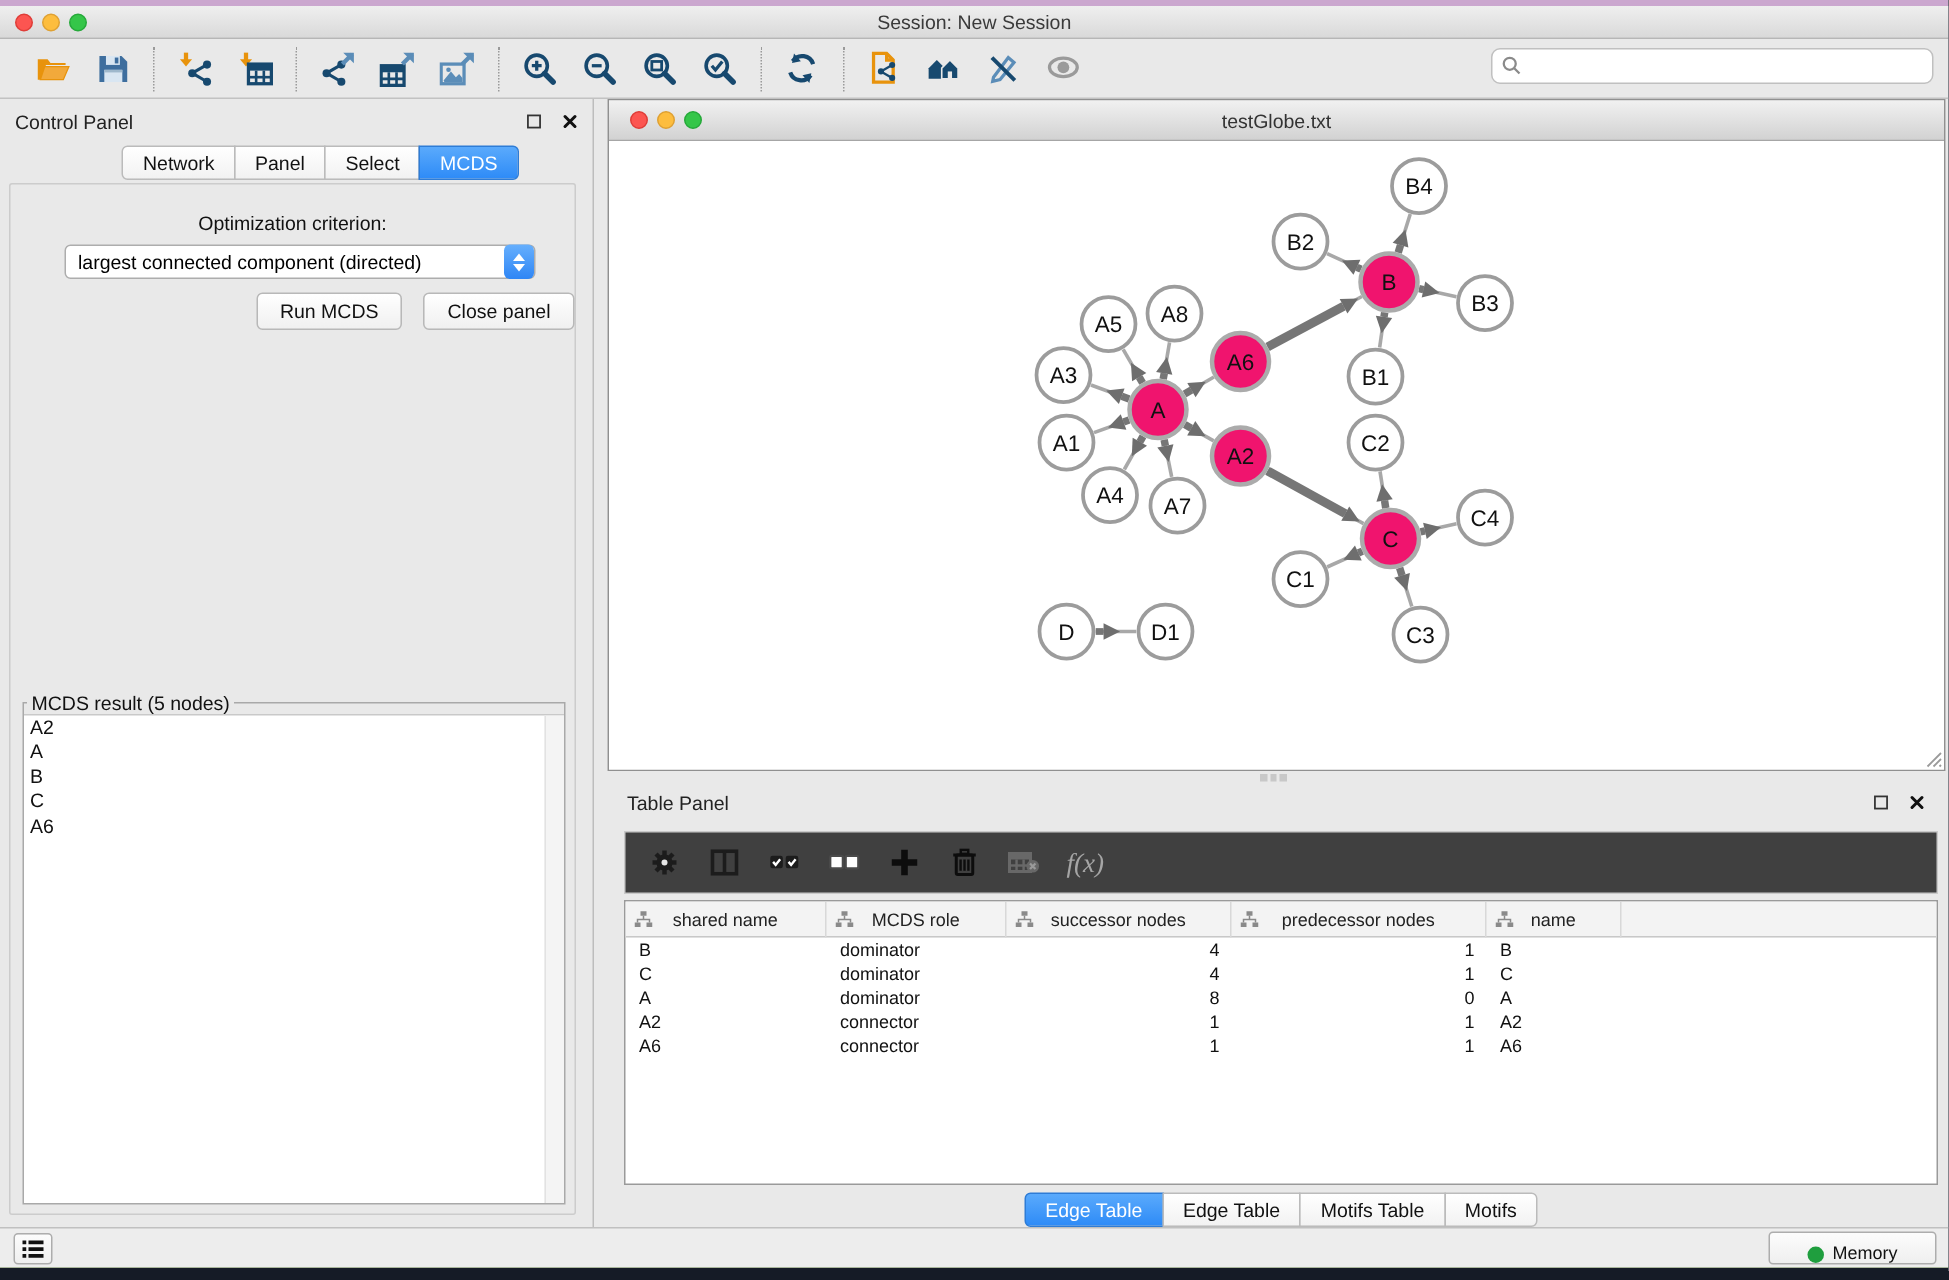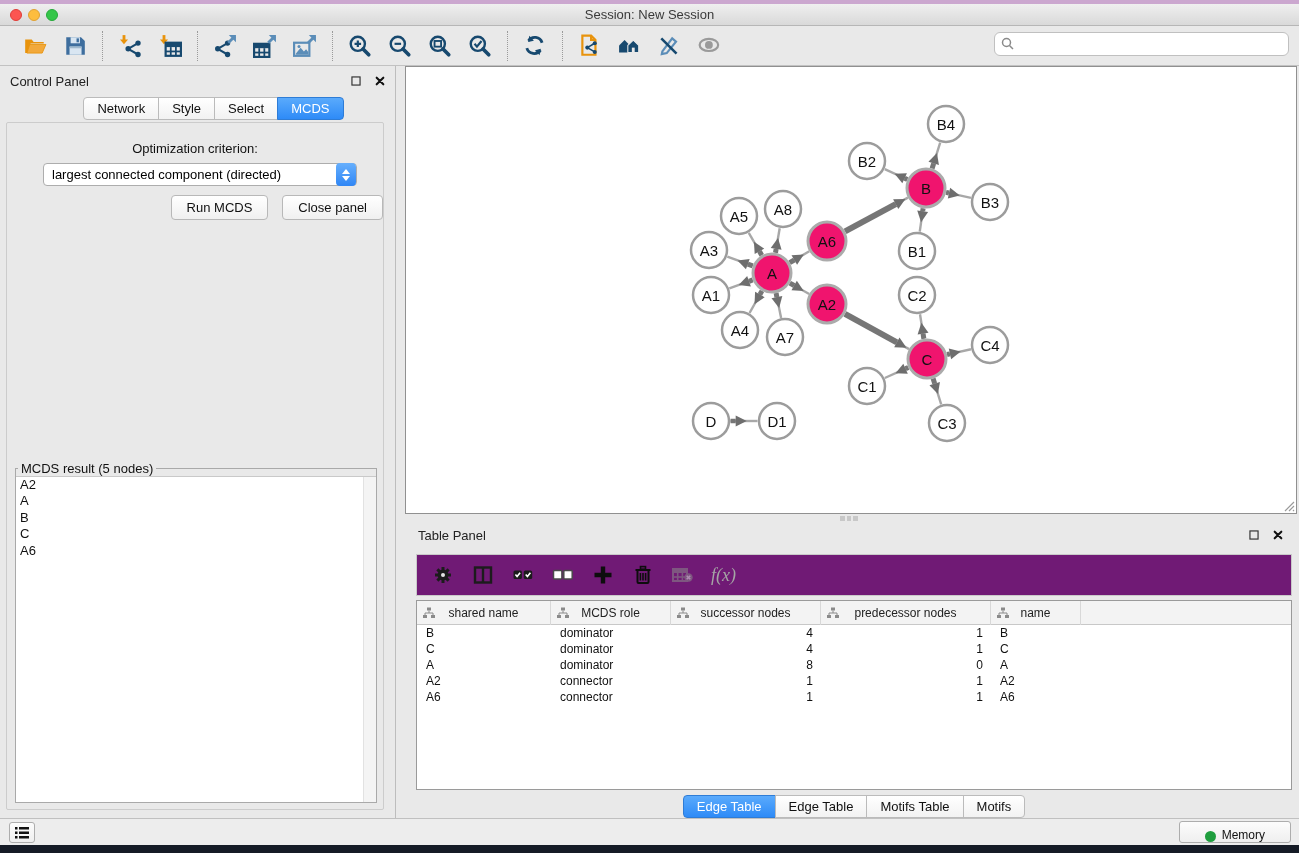--- a/index.html
+++ b/index.html
@@ -73,21 +73,21 @@
   .net-titlebar .title { position:absolute; left:0; right:0; top:6px; text-align:center; font-size:13px; color:#333; }
   .net-canvas { position:absolute; left:0; top:27px; width:890px; height:419px; background:#fff; }
   .resize-grip { position:absolute; right:1px; bottom:1px; width:14px; height:14px; }
 
   .h-divider-handle { position:absolute; left:840px; top:450px; width:18px; height:5px;
     display:flex; gap:2px; } 
   .h-divider-handle i { flex:1; background:#C8C8C8; }
 
   
   .table-panel { position:absolute; left:397px; top:456px; width:902px; height:296px; }
-  .tp-toolbar { position:absolute; left:19px; top:32px; width:876px; height:42px; background:#701a75;
+  .tp-toolbar { position:absolute; left:19px; top:32px; width:876px; height:42px; background:#404040;
     border:1px solid #C9C9C9; display:flex; align-items:center; gap:16px; padding-left:14px; }
   .tp-icon { width:24px; height:24px; display:flex; align-items:center; justify-content:center; cursor:pointer; }
   .tp-icon svg { width:22px; height:22px; }
   .fx-label { font-size:18px; font-style:italic; color:#A5A5A5; font-family:"Liberation Serif",serif; cursor:default; }
 
   .data-table { position:absolute; left:19px; top:78px; width:876px; height:190px; background:#fff;
     border:1px solid #9a9a9a; overflow:hidden; }
   .dt-header { position:relative; width:100%; height:24px; background:#F3F3F3; border-bottom:1px solid #C8C8C8; }
   .dt-hcell { position:absolute; top:0; height:24px; border-right:1px solid #D8D8D8;
     display:flex; align-items:center; justify-content:center; font-size:12px; color:#222; cursor:pointer; }
@@ -311,21 +311,21 @@
               </svg>
             </span>
           <span>
               <svg viewBox="0 0 19 19">
                 <path d="M5 5 L14 14 M14 5 L5 14" stroke="#111" stroke-width="2.8" stroke-linecap="round"></path>
               </svg>
             </span>
         </div>
         <div class="cp-tabs" id="cp-tabs">
             <div class="seg-tab">Network</div>
-            <div class="seg-tab">Style</div>
+            <div class="seg-tab">Panel</div>
             <div class="seg-tab">Select</div>
             <div class="seg-tab selected">MCDS</div>
           </div>
         <div class="cp-content">
           <div class="opt-label">Optimization criterion:</div>
           <div class="dropdown">
             <span>largest connected component (directed)</span>
             <span class="dd-stepper">
                 <i class="dd-up"></i>
                 <i class="dd-dn"></i>
@@ -344,20 +344,26 @@
                 <div class="result-item">B</div>
                 <div class="result-item">C</div>
                 <div class="result-item">A6</div>
                 <div class="result-scroll"></div>
               </div>
           </fieldset>
         </div>
       </div>
 
       <div class="net-window">
+        <div class="net-titlebar">
+          <span class="traffic t-red nt-red"></span>
+          <span class="traffic t-yel nt-yel"></span>
+          <span class="traffic t-grn nt-grn"></span>
+          <span class="title">testGlobe.txt</span>
+        </div>
         <div class="net-canvas" id="net-canvas"><svg width="890" height="419">
               <g>
                 <line x1="355.7287564538951" y1="161.2587611476369" x2="342.7702072755632" y2="138.87581256688196" stroke="#A8A8A8" stroke-width="2.4"></line>
                 <line x1="369.4725199197863" y1="158.79624773942504" x2="373.696871295813" y2="134.2182033698152" stroke="#A8A8A8" stroke-width="2.4"></line>
                 <line x1="346.743174943687" y1="171.96973053499684" x2="321.31746773649286" y2="162.68732949110057" stroke="#A8A8A8" stroke-width="2.4"></line>
                 <line x1="346.7158413388725" y1="185.95494246794763" x2="323.34346799473104" y2="194.3843230182937" stroke="#A8A8A8" stroke-width="2.4"></line>
                 <line x1="355.96453748749343" y1="196.87566760040238" x2="343.54592775579897" y2="218.99631618498313" stroke="#A8A8A8" stroke-width="2.4"></line>
                 <line x1="370.08072844794714" y1="199.0897400514321" x2="375.118331476343" y2="223.89024726814995" stroke="#A8A8A8" stroke-width="2.4"></line>
                 <line x1="383.71914092304223" y1="168.69068164477542" x2="403.28085907695777" y2="157.30931835522458" stroke="#A8A8A8" stroke-width="2.4"></line>
                 <line x1="383.85862028867723" y1="189.0657677990726" x2="403.14137971132277" y2="199.9342322009274" stroke="#A8A8A8" stroke-width="2.4"></line>

